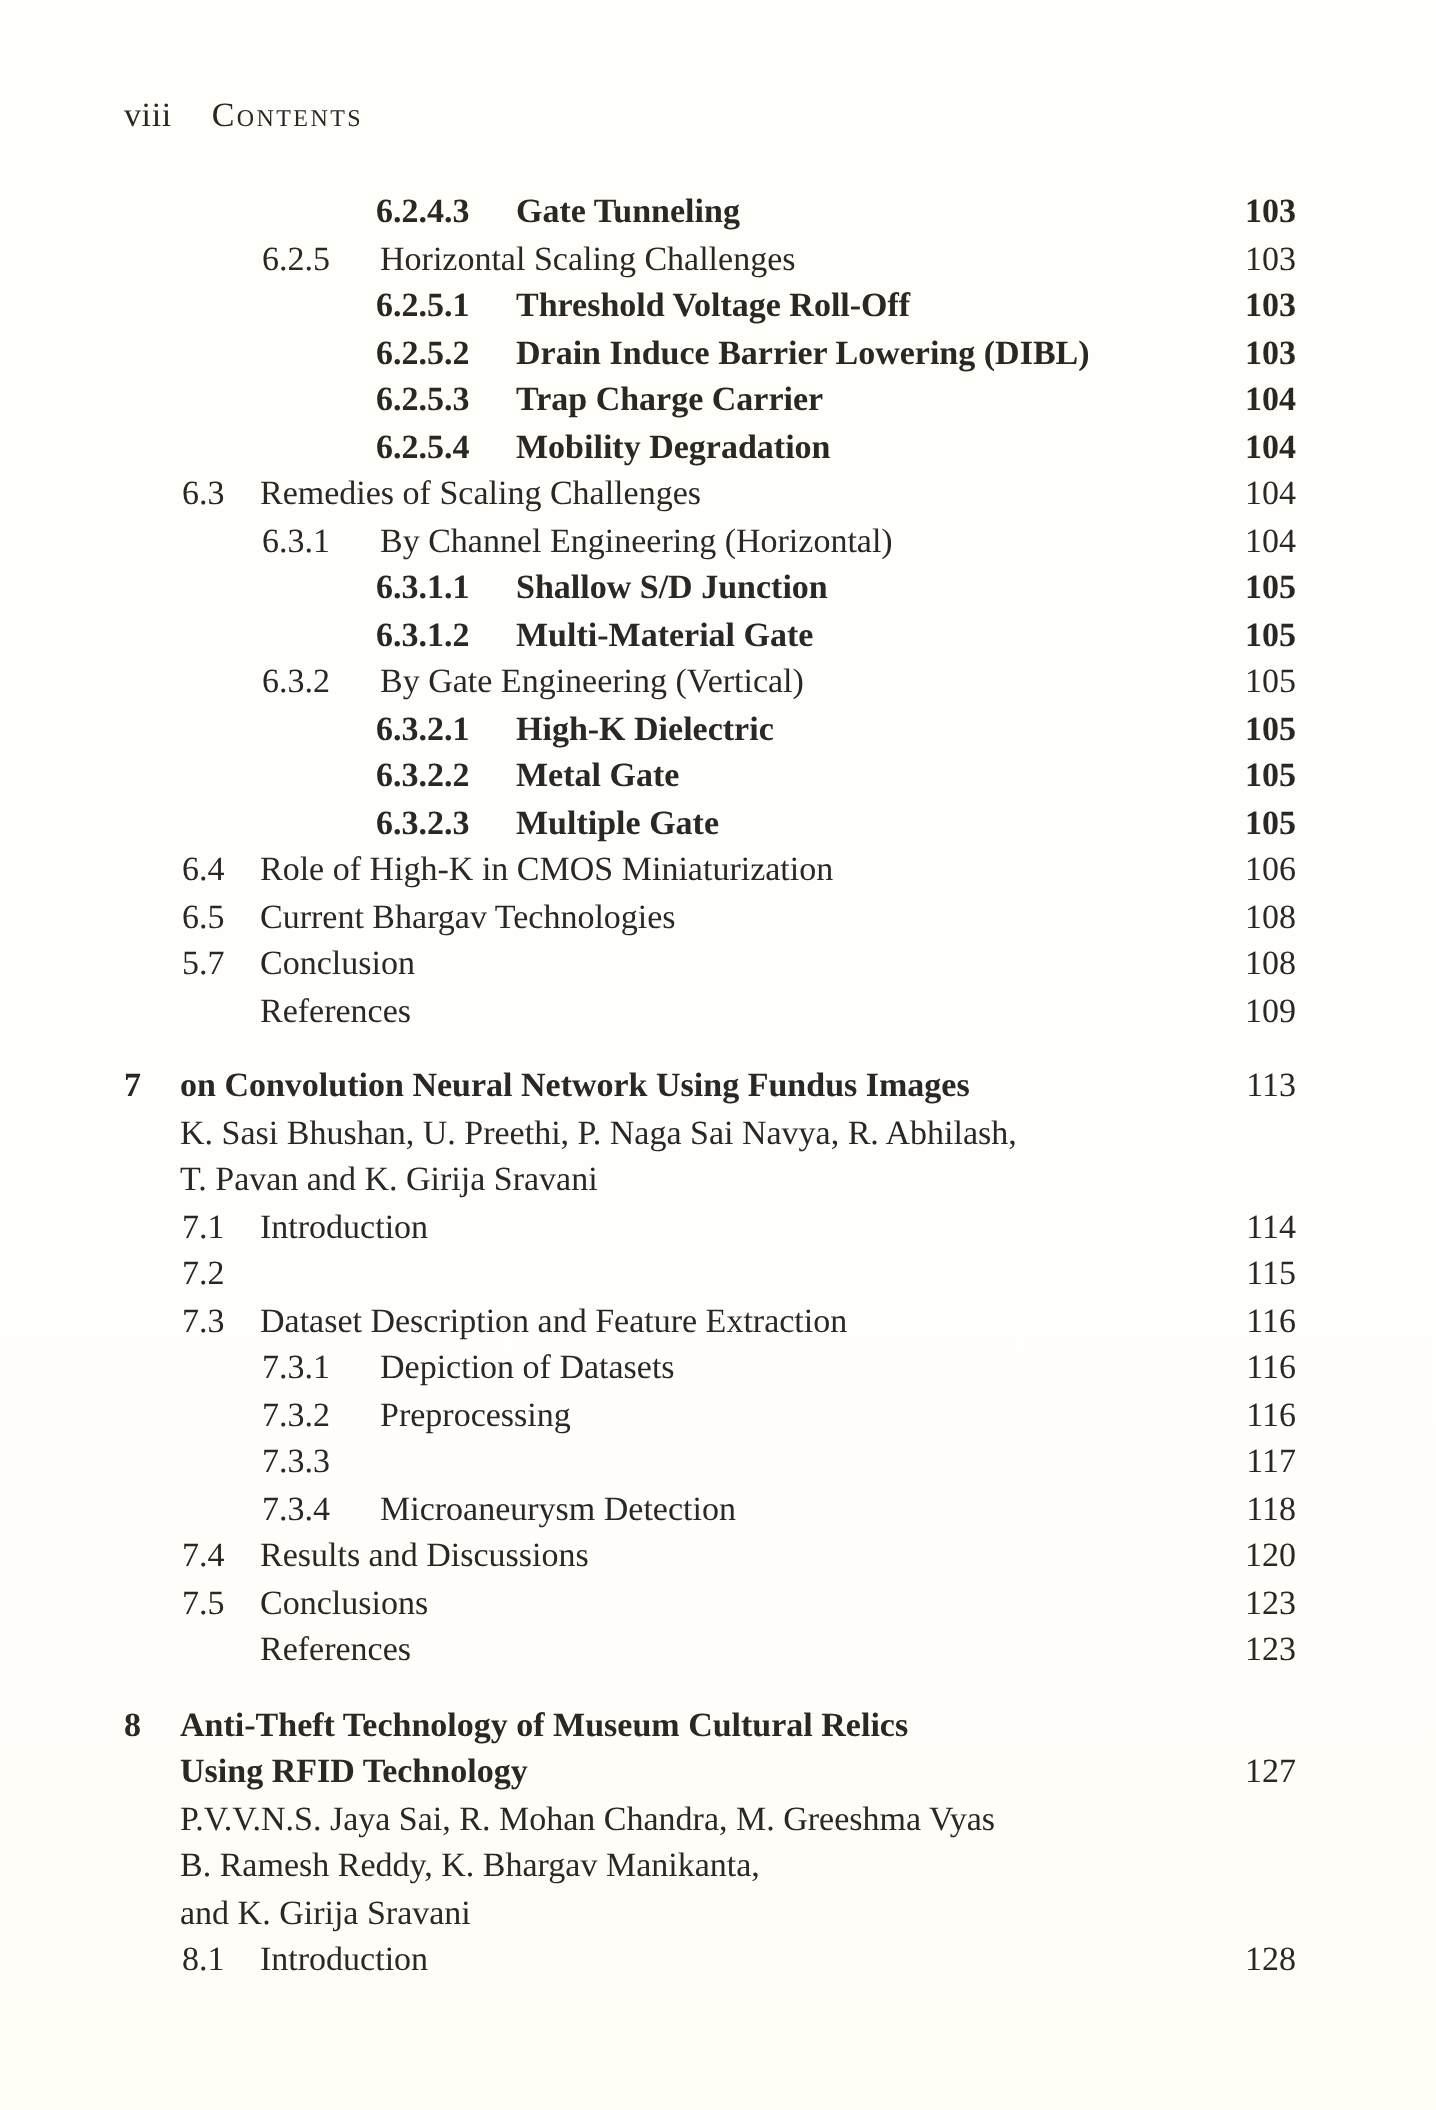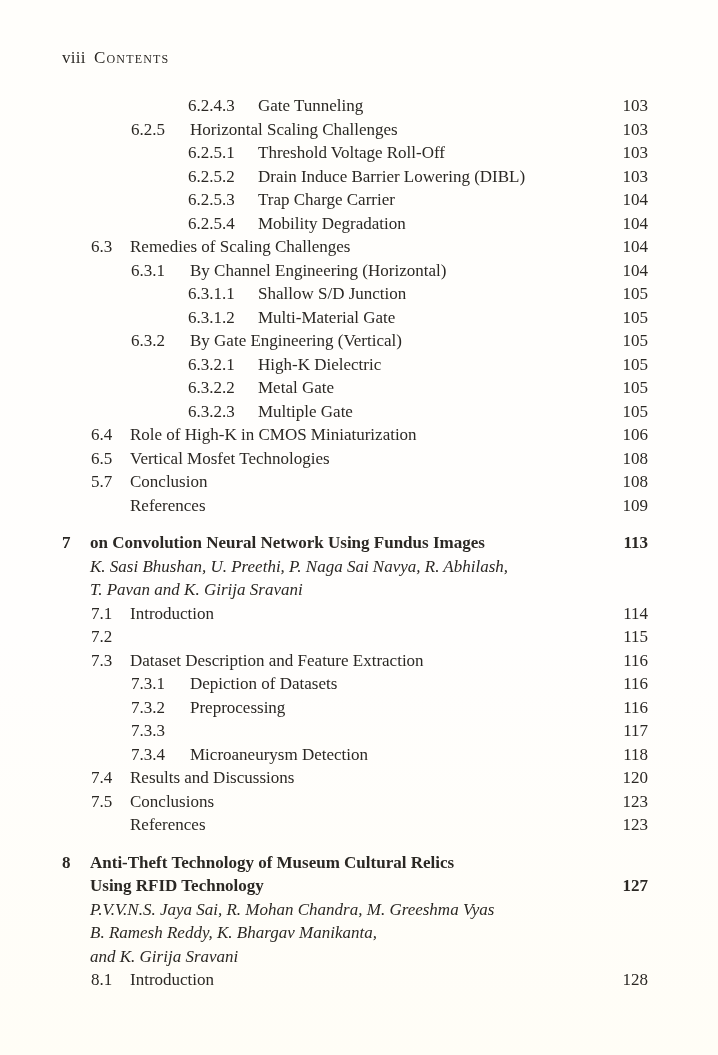--- a/index.html
+++ b/index.html
@@ -22,21 +22,21 @@
   }
   .page-header {
     position: absolute;
     top: 48px;
     left: 62px;
     font-size: 17px;
     letter-spacing: 0.3px;
   }
   .folio {
     display: inline-block;
-    margin-right: 8px;
+    margin-right: 20px;
   }
   .running-head {
     font-variant: small-caps;
     letter-spacing: 1.2px;
     margin-top: 10px;
   }
   .toc {
     position: absolute;
     top: 94px;
     left: 62px;
@@ -52,38 +52,37 @@
     align-items: baseline;
   }
   .num {
     position: absolute;
     top: 0;
   }
   .lv2 { padding-left: 68px; }
   .lv2 > .num { left: 29px; }
   .lv3 { padding-left: 128px; }
   .lv3 > .num { left: 69px; }
-  .lv4 { padding-left: 196px; }
+  .lv4 { padding-left: 196px; font-weight: bold; }
   .lv4 > .num { left: 126px; }
   .title { flex: 0 1 auto; }
   .page-num {
     margin-left: auto;
     padding-left: 12px;
     white-space: nowrap;
   }
   .chapter-line {
     padding-left: 28px;
     font-weight: bold;
   }
   .chapter-line > .num { left: 0; }
   .authors {
     padding-left: 28px;
-    font-style: italic;
-  }
-  .bold { font-weight: bold; }
+  }
+  .bold { font-weight: normal; }
 </style>
 </head>
 <body>
 
 <div class="page">
   <div class="page-header">
     <span class="folio">viii</span><span class="running-head">Contents</span>
   </div>
   <div class="toc">
       <div class="block">
@@ -157,21 +156,21 @@
           <span class="title">Multiple Gate</span>
           <span class="page-num">105</span>
         </div>
         <div class="row lv2">
           <span class="num">6.4</span>
           <span class="title">Role of High-K in CMOS Miniaturization</span>
           <span class="page-num">106</span>
         </div>
         <div class="row lv2">
           <span class="num">6.5</span>
-          <span class="title">Vertical Mosfet Technologies</span>
+          <span class="title">Current Bhargav Technologies</span>
           <span class="page-num">108</span>
         </div>
         <div class="row lv2">
           <span class="num">5.7</span>
           <span class="title">Conclusion</span>
           <span class="page-num">108</span>
         </div>
         <div class="row lv2">
           <span class="title">References</span>
           <span class="page-num">109</span>

